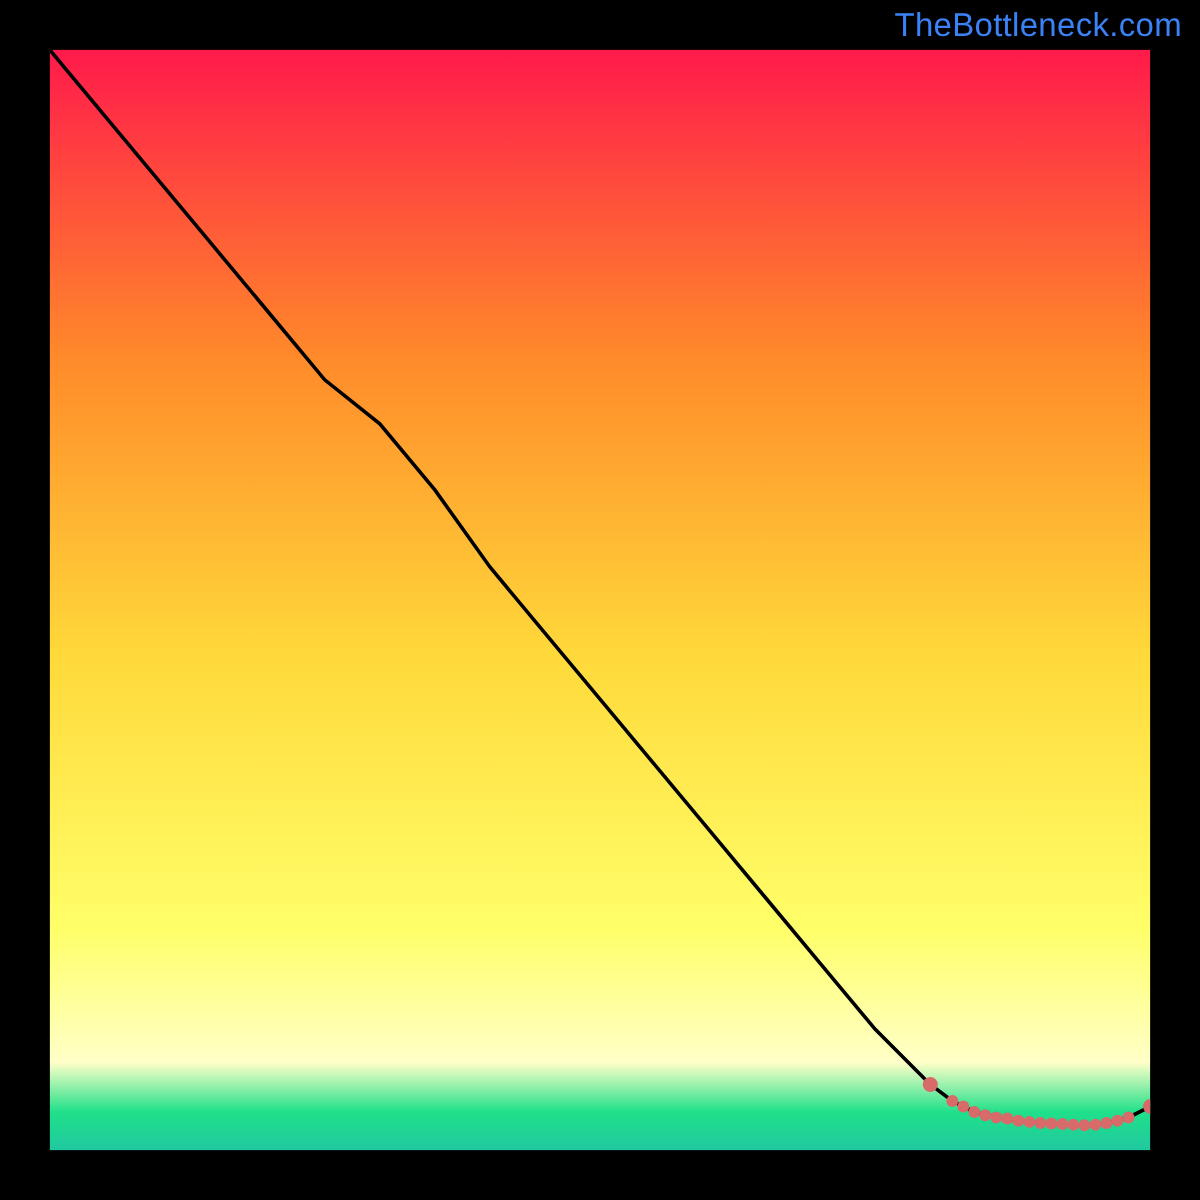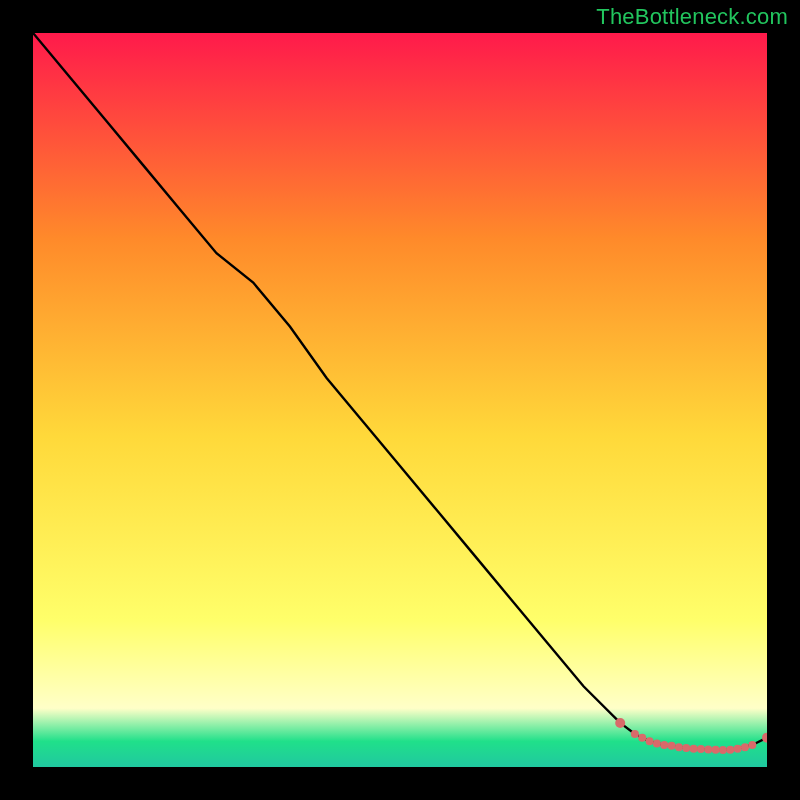--- a/index.html
+++ b/index.html
@@ -16,21 +16,21 @@
     left: 0;
     top: 0;
     width: 800px;
     height: 800px;
     background: #000;
   }
   .watermark {
     position: absolute;
     top: 4px;
     right: 12px;
-    color: #22c55e;
+    color: #3b82f6;
     font-size: 22px;
     font-weight: 500;
     letter-spacing: 0.2px;
     user-select: none;
     margin-left: 40px;
   }
   .plot {
     position: absolute;
     left: 33px;
     top: 33px;

